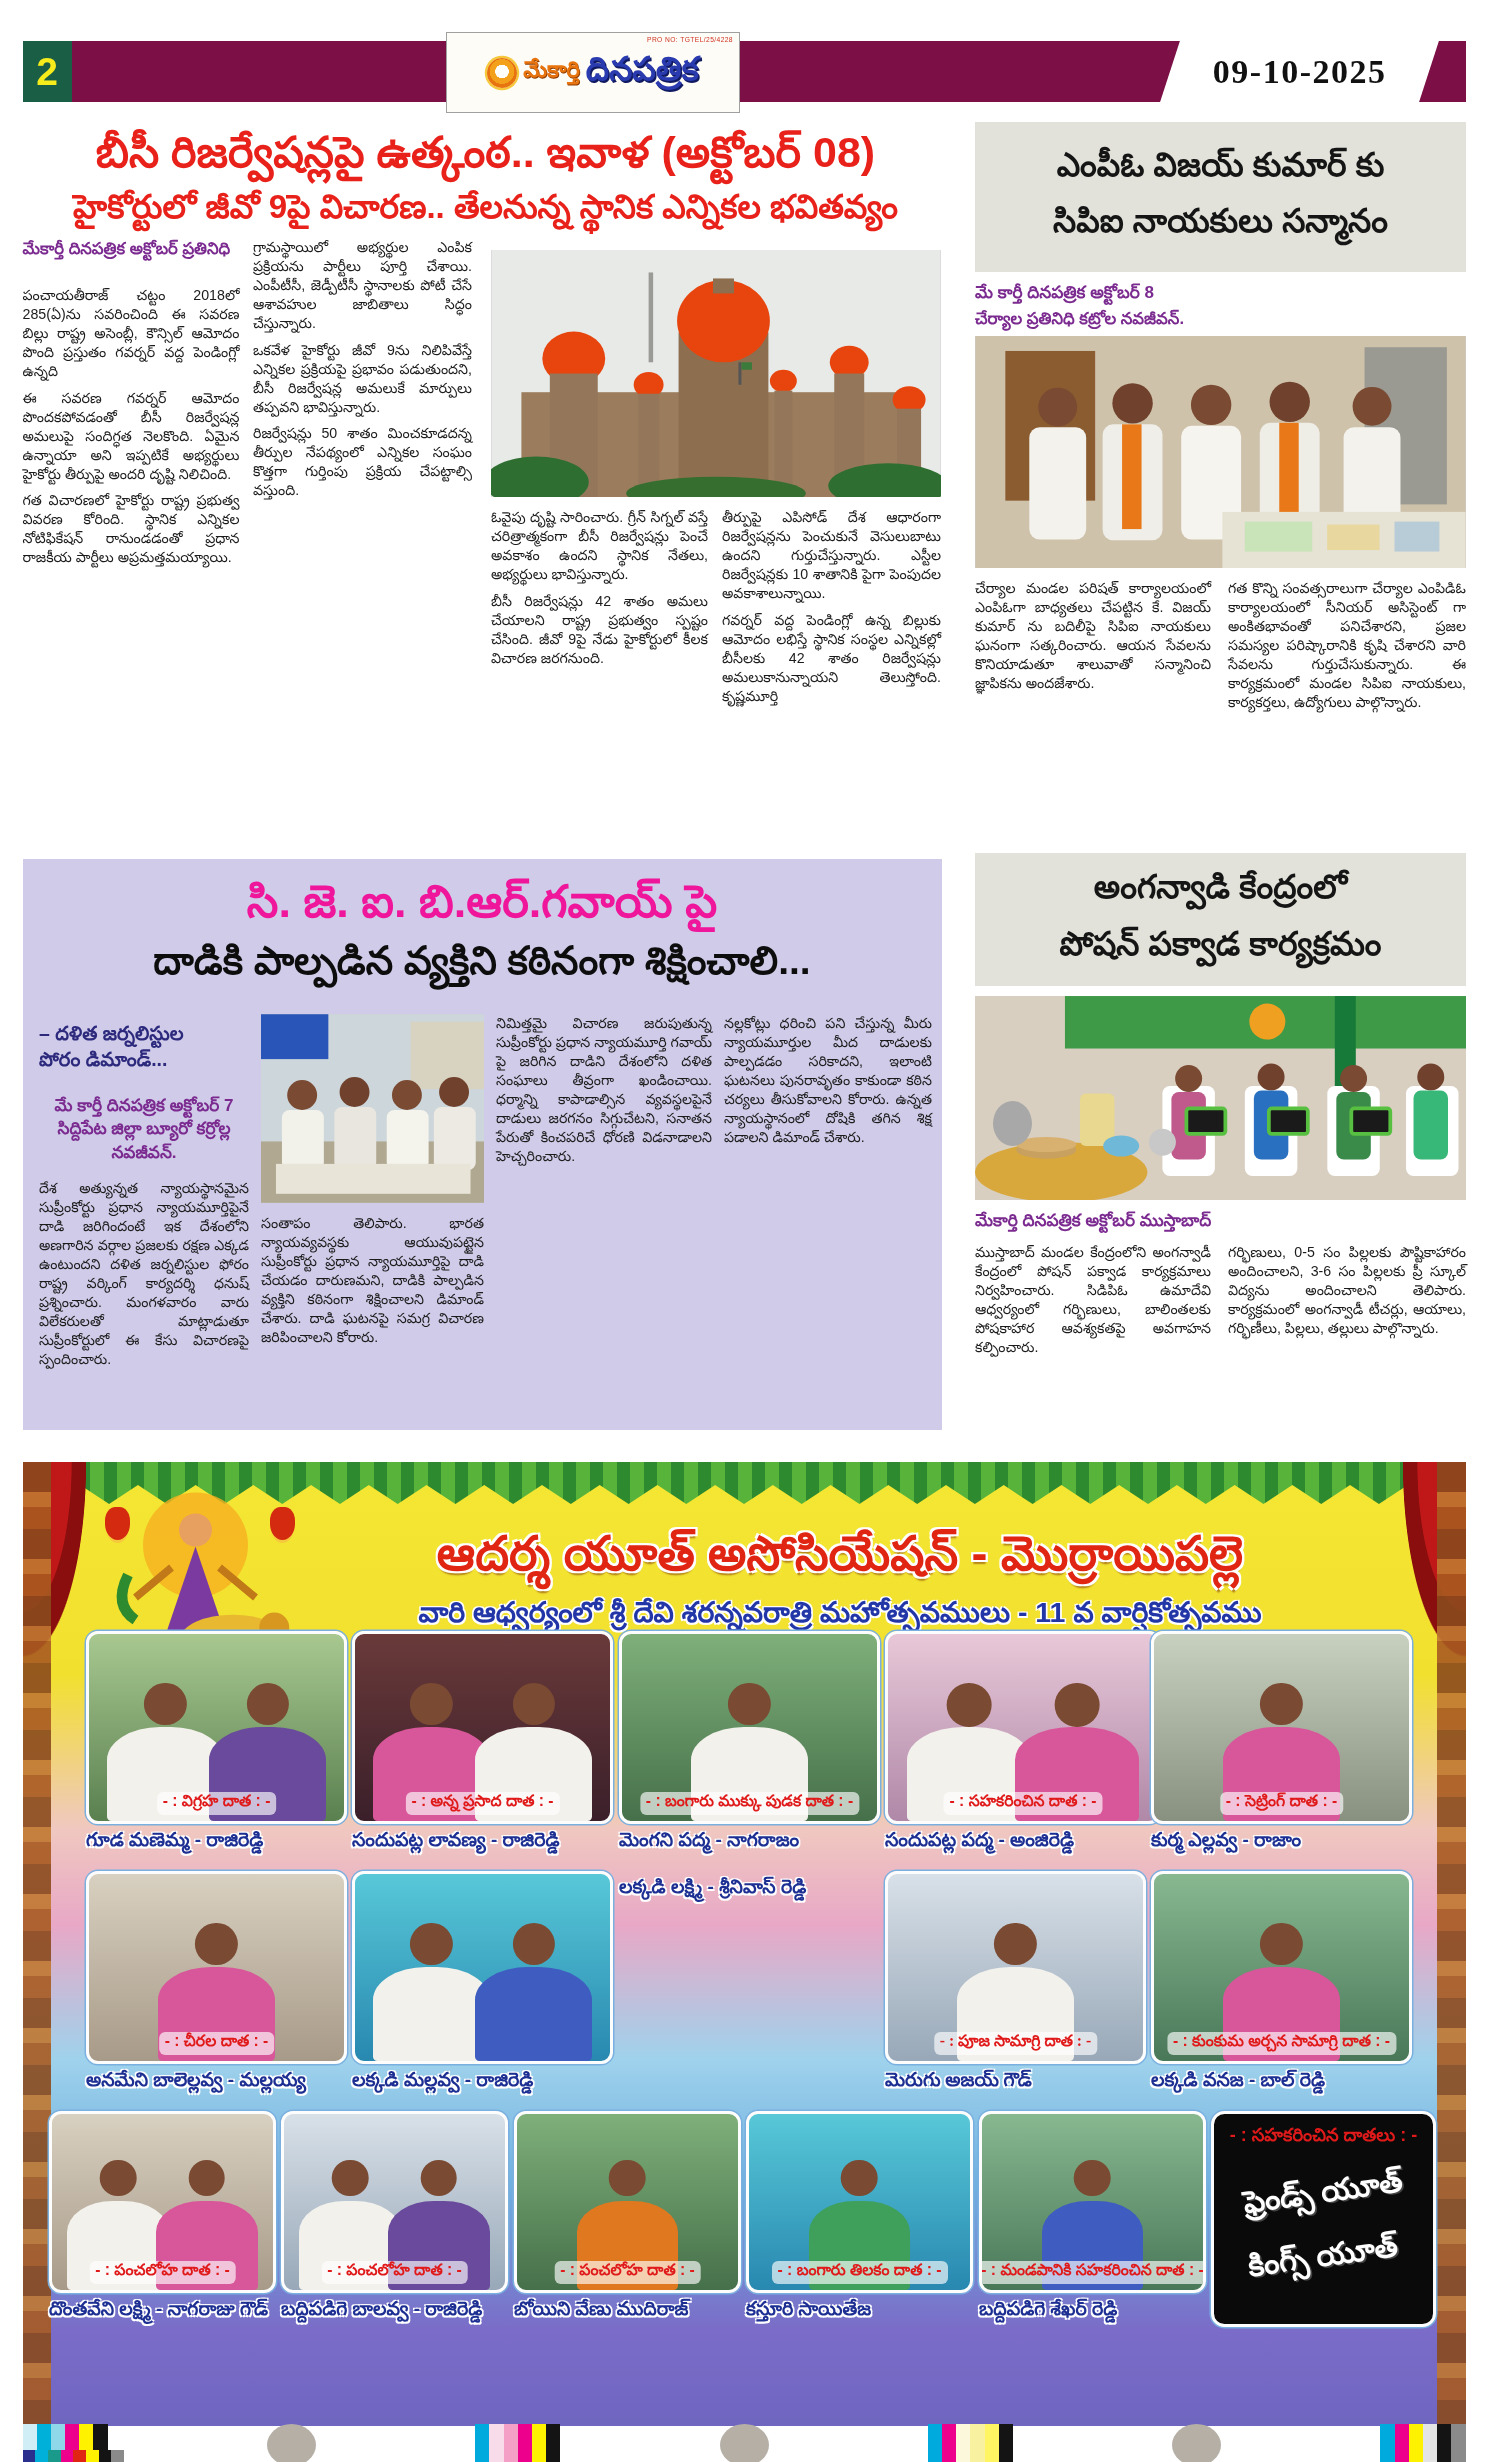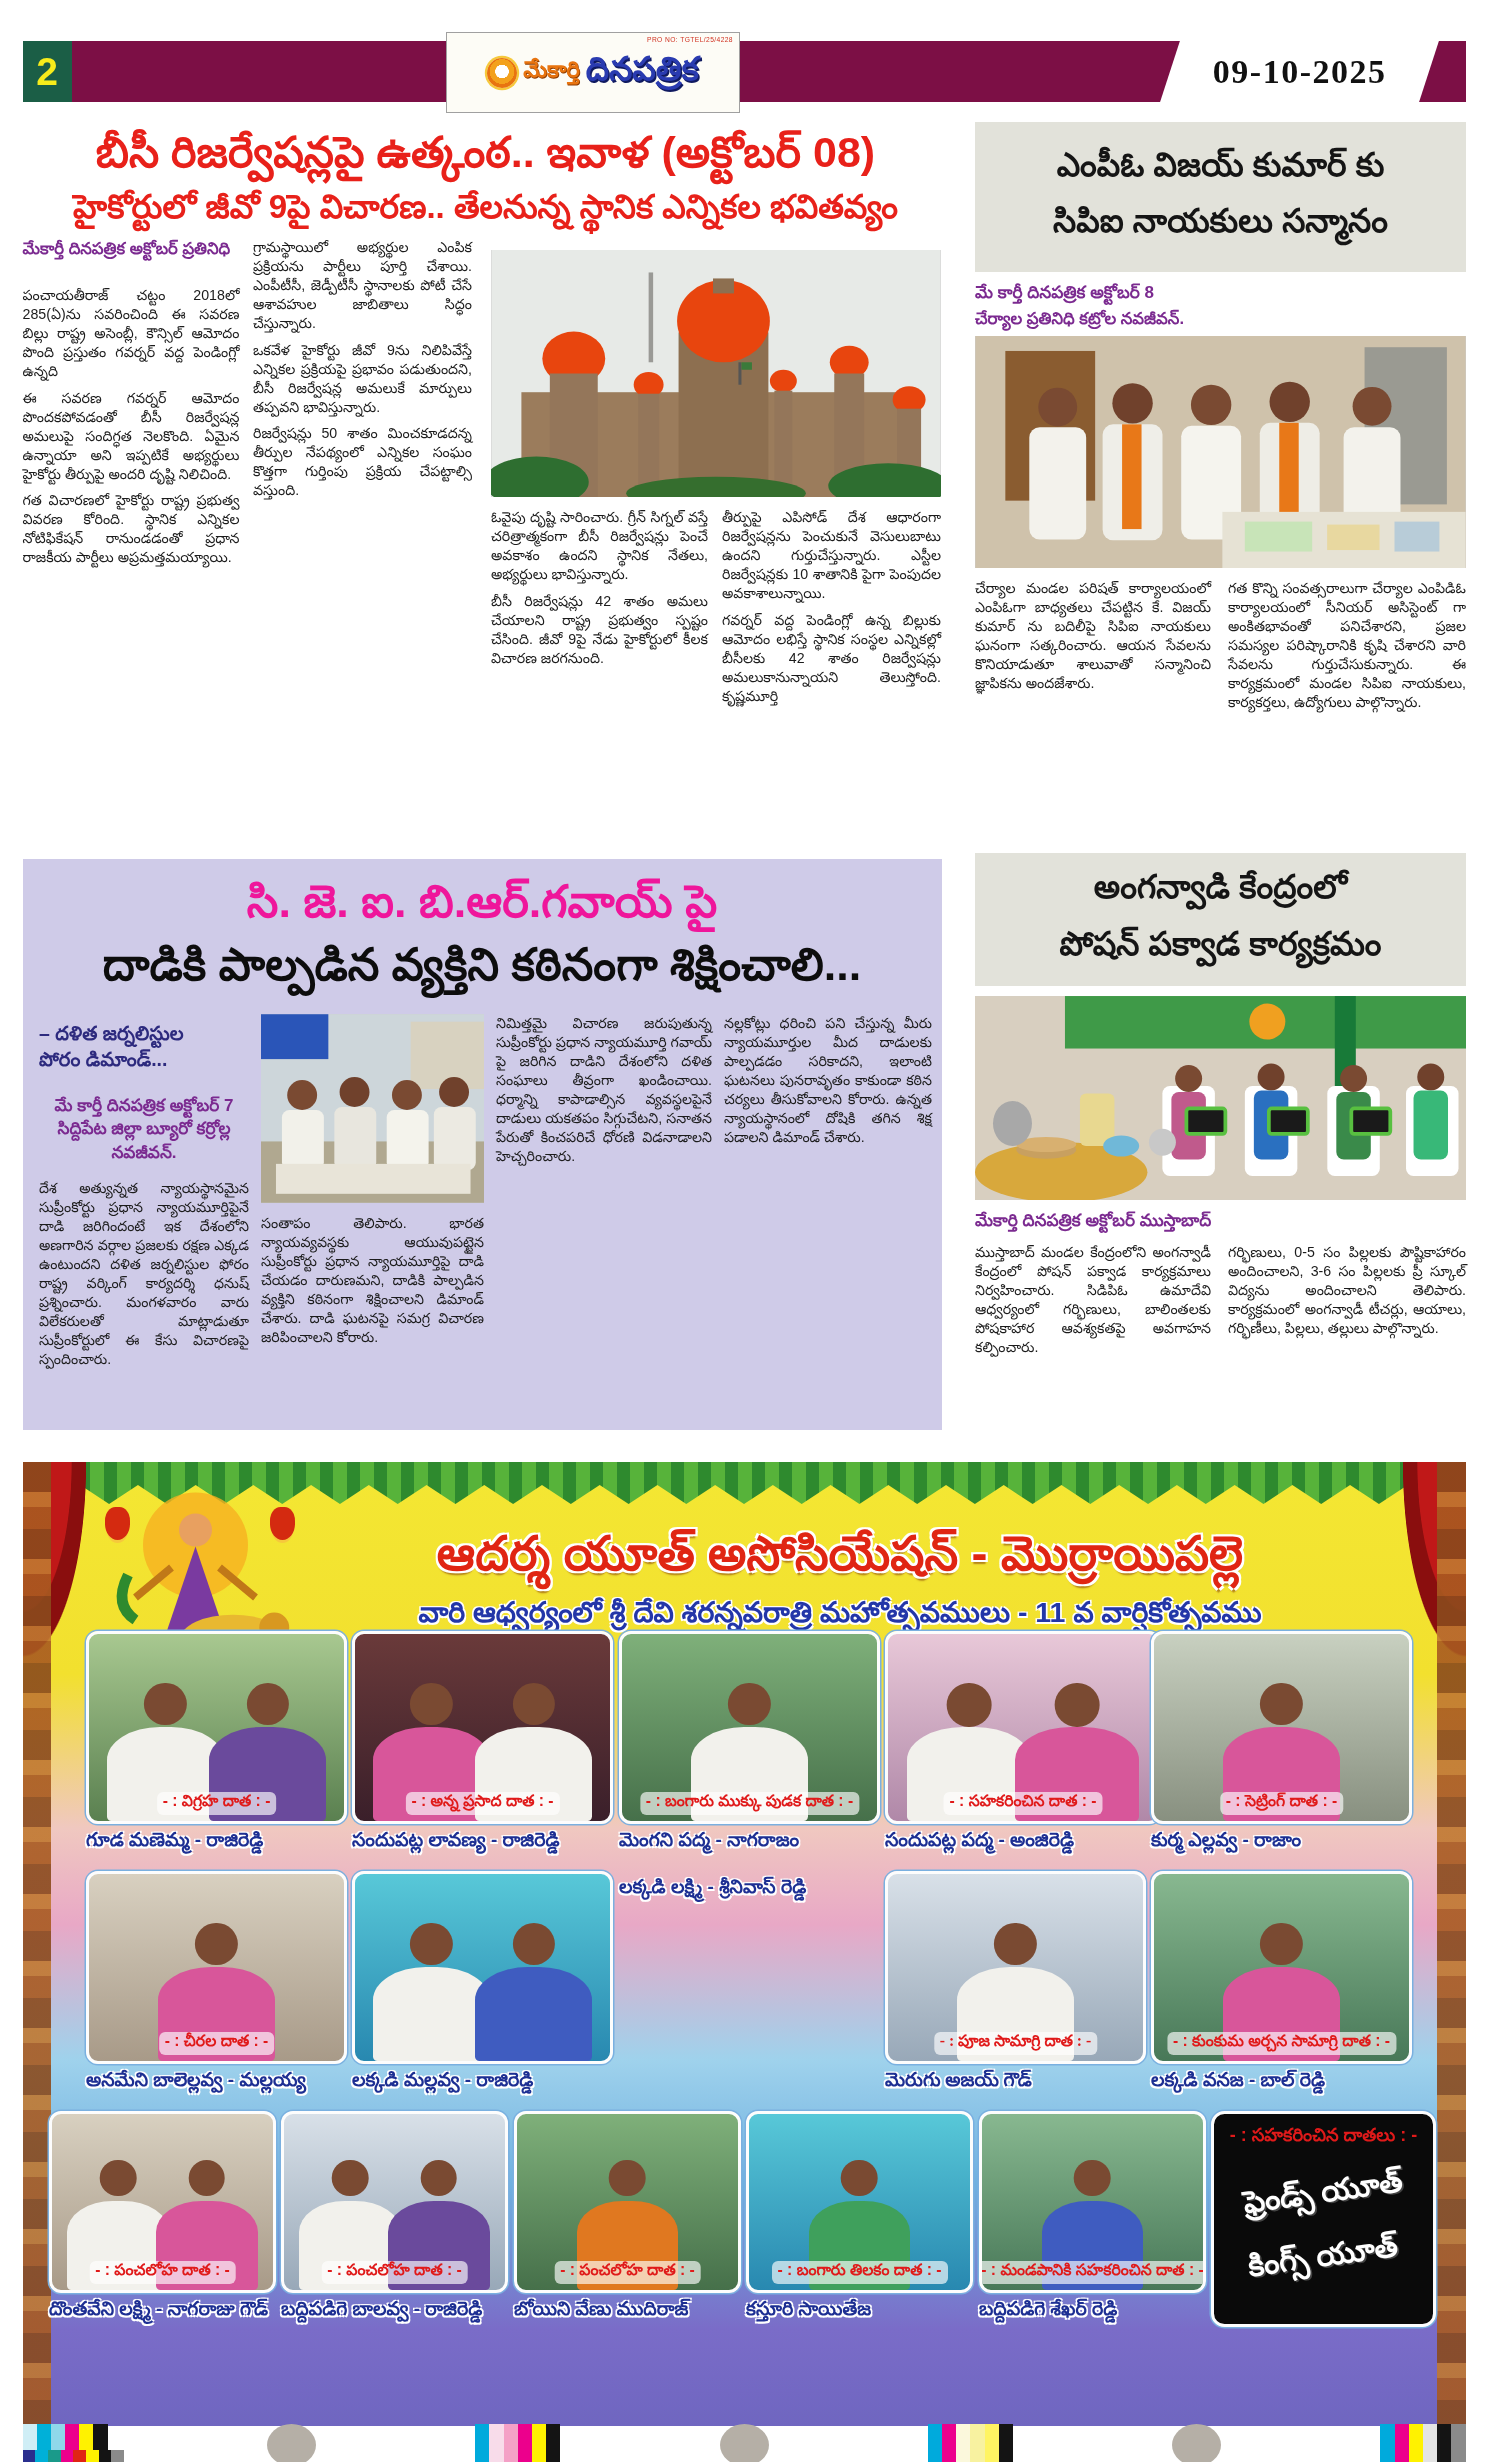--- a/index.html
+++ b/index.html
@@ -200,21 +200,21 @@
 
   <div class="abs body-txt" style="left:975px;top:579px;width:236px;height:251px;">
     <p>చేర్యాల మండల పరిషత్ కార్యాలయంలో ఎంపిఓగా బాధ్యతలు చేపట్టిన కే. విజయ్ కుమార్ ను బదిలీపై సిపిఐ నాయకులు ఘనంగా సత్కరించారు. ఆయన సేవలను కొనియాడుతూ శాలువాతో సన్మానించి జ్ఞాపికను అందజేశారు.</p>
   </div>
   <div class="abs body-txt" style="left:1228px;top:579px;width:238px;height:251px;">
     <p>గత కొన్ని సంవత్సరాలుగా చేర్యాల ఎంపిడిఓ కార్యాలయంలో సీనియర్ అసిస్టెంట్ గా అంకితభావంతో పనిచేశారని, ప్రజల సమస్యల పరిష్కారానికి కృషి చేశారని వారి సేవలను గుర్తుచేసుకున్నారు. ఈ కార్యక్రమంలో మండల సిపిఐ నాయకులు, కార్యకర్తలు, ఉద్యోగులు పాల్గొన్నారు.</p>
   </div>
 
   <div class="abs cji-panel"></div>
   <div class="abs pink-head" style="left:45px;top:876px;width:874px;font-size:45px;">సి. జె. ఐ. బి.ఆర్.గవాయ్ పై</div>
-  <div class="abs black-head" style="left:45px;top:939px;width:874px;font-size:45px;">దాడికి పాల్పడిన వ్యక్తిని కఠినంగా శిక్షించాలి...</div>
+  <div class="abs black-head" style="left:45px;top:939px;width:874px;font-size:39px;">దాడికి పాల్పడిన వ్యక్తిని కఠినంగా శిక్షించాలి...</div>
 
   <div class="abs" style="left:39px;top:1020px;width:210px;">
     <div class="demand">
       <div>– దళిత జర్నలిస్టుల</div>
       <div>పోరం డిమాండ్...</div>
     </div>
     <div class="byline" style="margin-top:21px;font-size:17px;text-align:center;line-height:1.4;">మే కార్తీ దినపత్రిక అక్టోబర్ 7 సిద్దిపేట జిల్లా బ్యూరో కర్రోల్ల నవజీవన్.</div>
     <div class="body-txt" style="margin-top:13.5px;">
       <p>దేశ అత్యున్నత న్యాయస్థానమైన సుప్రీంకోర్టు ప్రధాన న్యాయమూర్తిపైనే దాడి జరిగిందంటే ఇక దేశంలోని అణగారిన వర్గాల ప్రజలకు రక్షణ ఎక్కడ ఉంటుందని దళిత జర్నలిస్టుల ఫోరం రాష్ట్ర వర్కింగ్ కార్యదర్శి ధనుష్ ప్రశ్నించారు. మంగళవారం వారు విలేకరులతో మాట్లాడుతూ సుప్రీంకోర్టులో ఈ కేసు విచారణపై స్పందించారు.</p>
     </div>
@@ -239,21 +239,21 @@
         </g>
         <rect x="20" y="200" width="260" height="40" fill="#e8e4d8"></rect>
       </svg>
     </div>
     <div class="body-txt" style="margin-top:10.5px;">
       <p>సంతాపం తెలిపారు. భారత న్యాయవ్యవస్థకు ఆయువుపట్టైన సుప్రీంకోర్టు ప్రధాన న్యాయమూర్తిపై దాడి చేయడం దారుణమని, దాడికి పాల్పడిన వ్యక్తిని కఠినంగా శిక్షించాలని డిమాండ్ చేశారు. దాడి ఘటనపై సమగ్ర విచారణ జరిపించాలని కోరారు.</p>
     </div>
   </div>
 
   <div class="abs body-txt" style="left:496px;top:1014px;width:216px;height:405px;">
-    <p>నిమిత్తమై విచారణ జరుపుతున్న సుప్రీంకోర్టు ప్రధాన న్యాయమూర్తి గవాయ్ పై జరిగిన దాడిని దేశంలోని దళిత సంఘాలు తీవ్రంగా ఖండించాయి. ధర్మాన్ని కాపాడాల్సిన వ్యవస్థలపైనే దాడులు యకతపం సిగ్గుచేటని, సనాతన పేరుతో కించపరిచే ధోరణి విడనాడాలని హెచ్చరించారు.</p>
+    <p>నిమిత్తమై విచారణ జరుపుతున్న సుప్రీంకోర్టు ప్రధాన న్యాయమూర్తి గవాయ్ పై జరిగిన దాడిని దేశంలోని దళిత సంఘాలు తీవ్రంగా ఖండించాయి. ధర్మాన్ని కాపాడాల్సిన వ్యవస్థలపైనే దాడులు జరగనం సిగ్గుచేటని, సనాతన పేరుతో కించపరిచే ధోరణి విడనాడాలని హెచ్చరించారు.</p>
   </div>
   <div class="abs body-txt" style="left:724px;top:1014px;width:208px;height:405px;">
     <p>నల్లకోట్లు ధరించి పని చేస్తున్న మీరు న్యాయమూర్తుల మీద దాడులకు పాల్పడడం సరికాదని, ఇలాంటి ఘటనలు పునరావృతం కాకుండా కఠిన చర్యలు తీసుకోవాలని కోరారు. ఉన్నత న్యాయస్థానంలో దోషికి తగిన శిక్ష పడాలని డిమాండ్ చేశారు.</p>
   </div>
 
   <div class="abs gray-head" style="left:975px;top:853px;width:491px;height:133px;font-size:33px;">
     <span>అంగన్వాడి కేంద్రంలో</span>
     <span>పోషన్ పక్వాడ కార్యక్రమం</span>
   </div>
 

